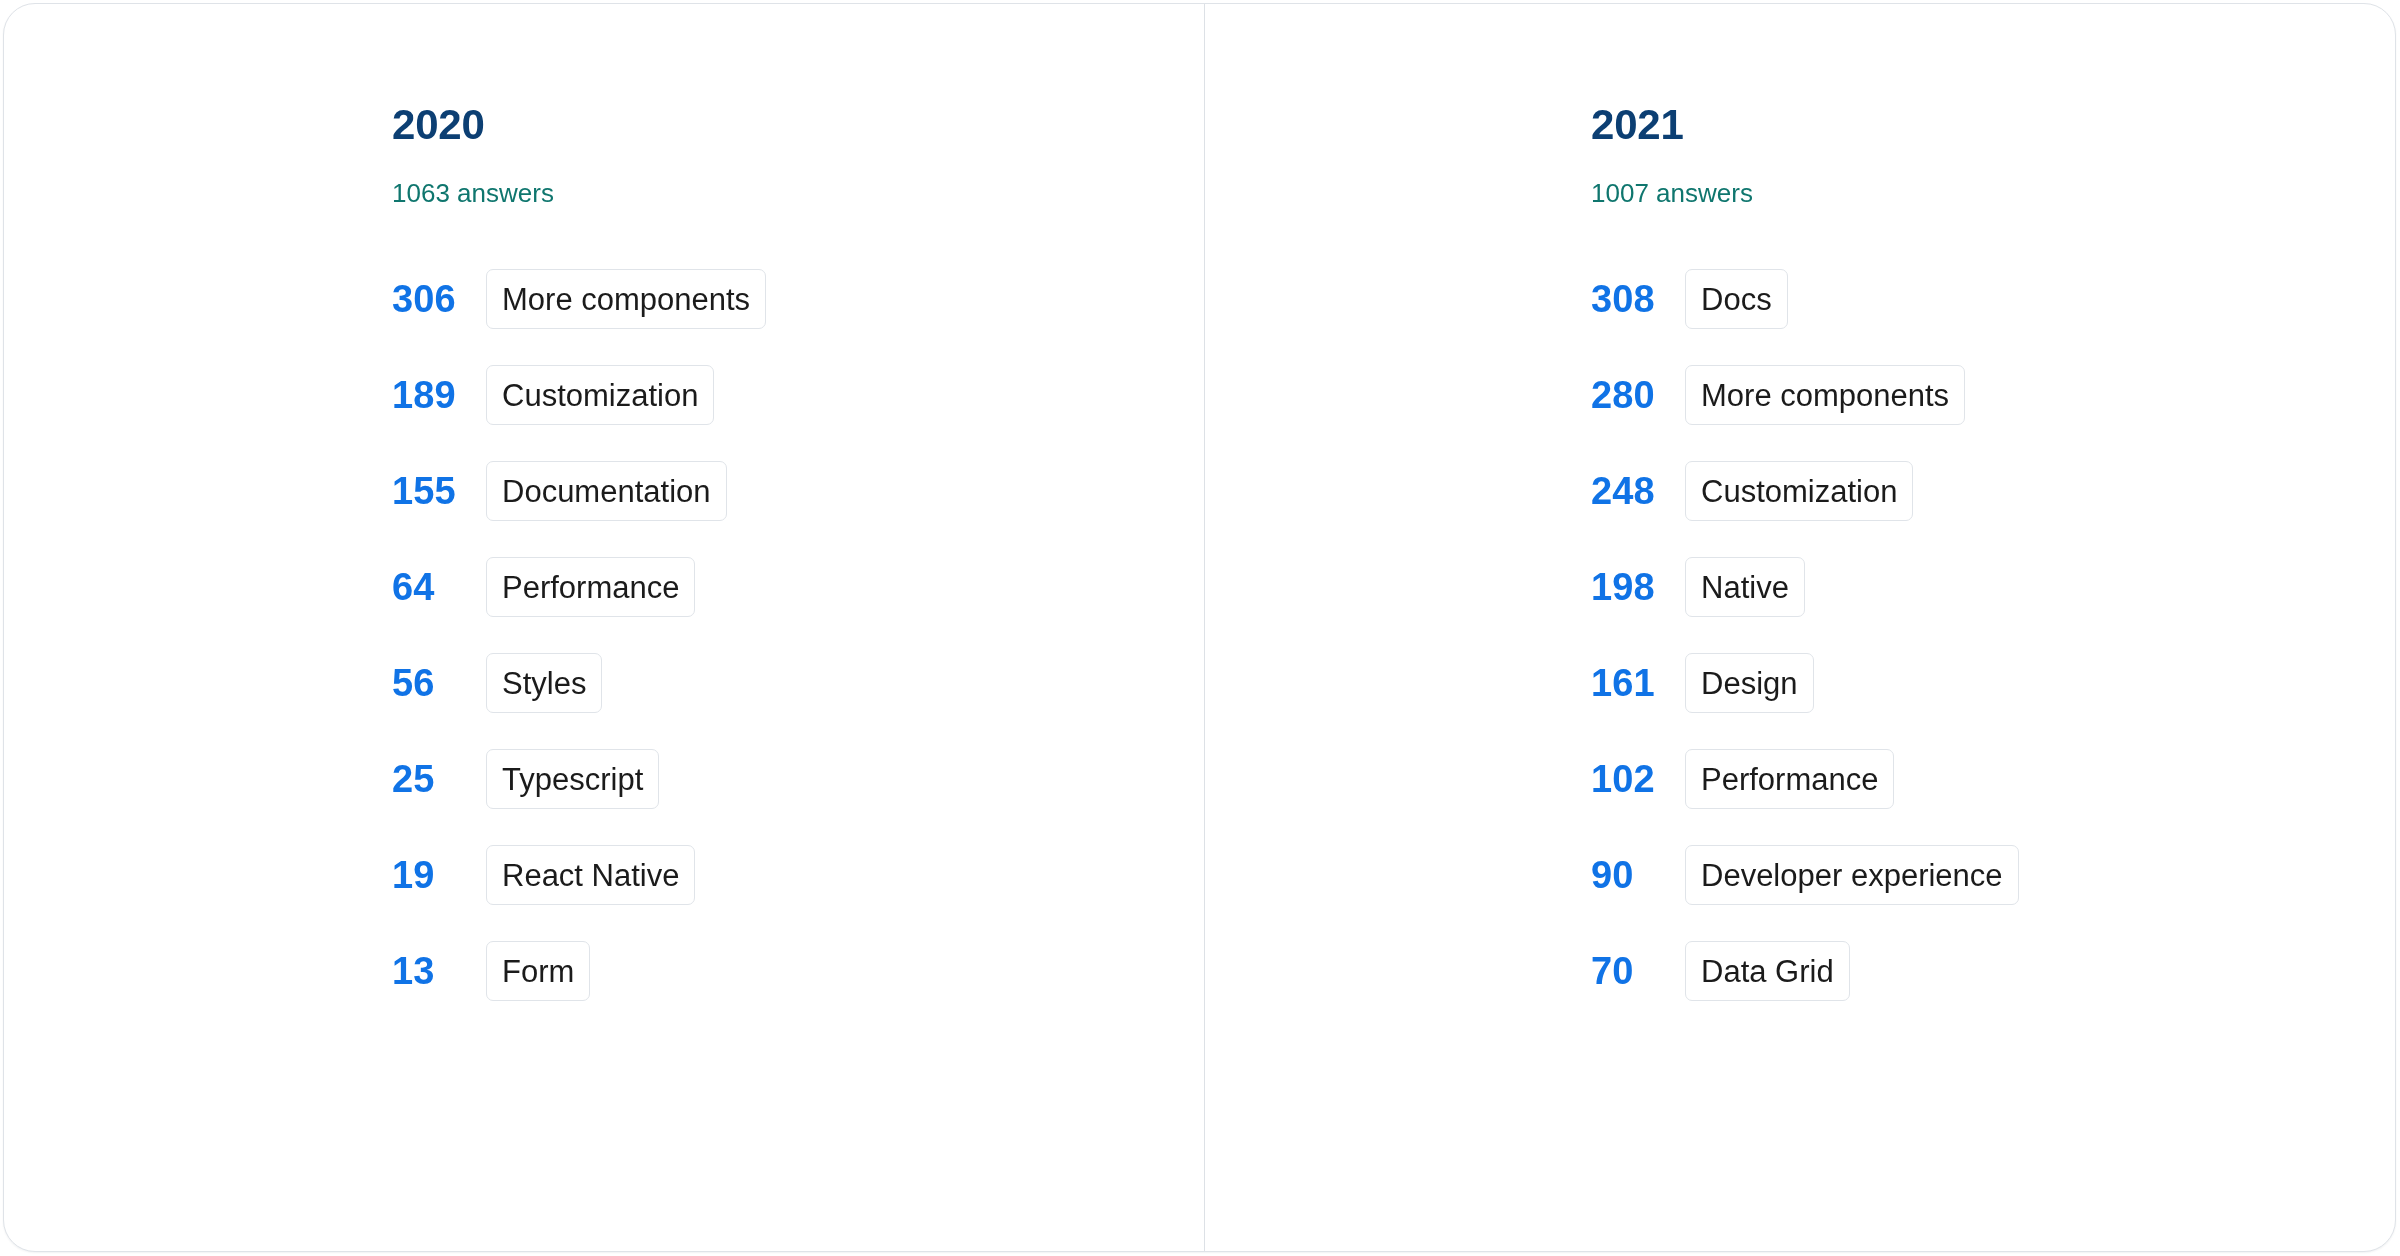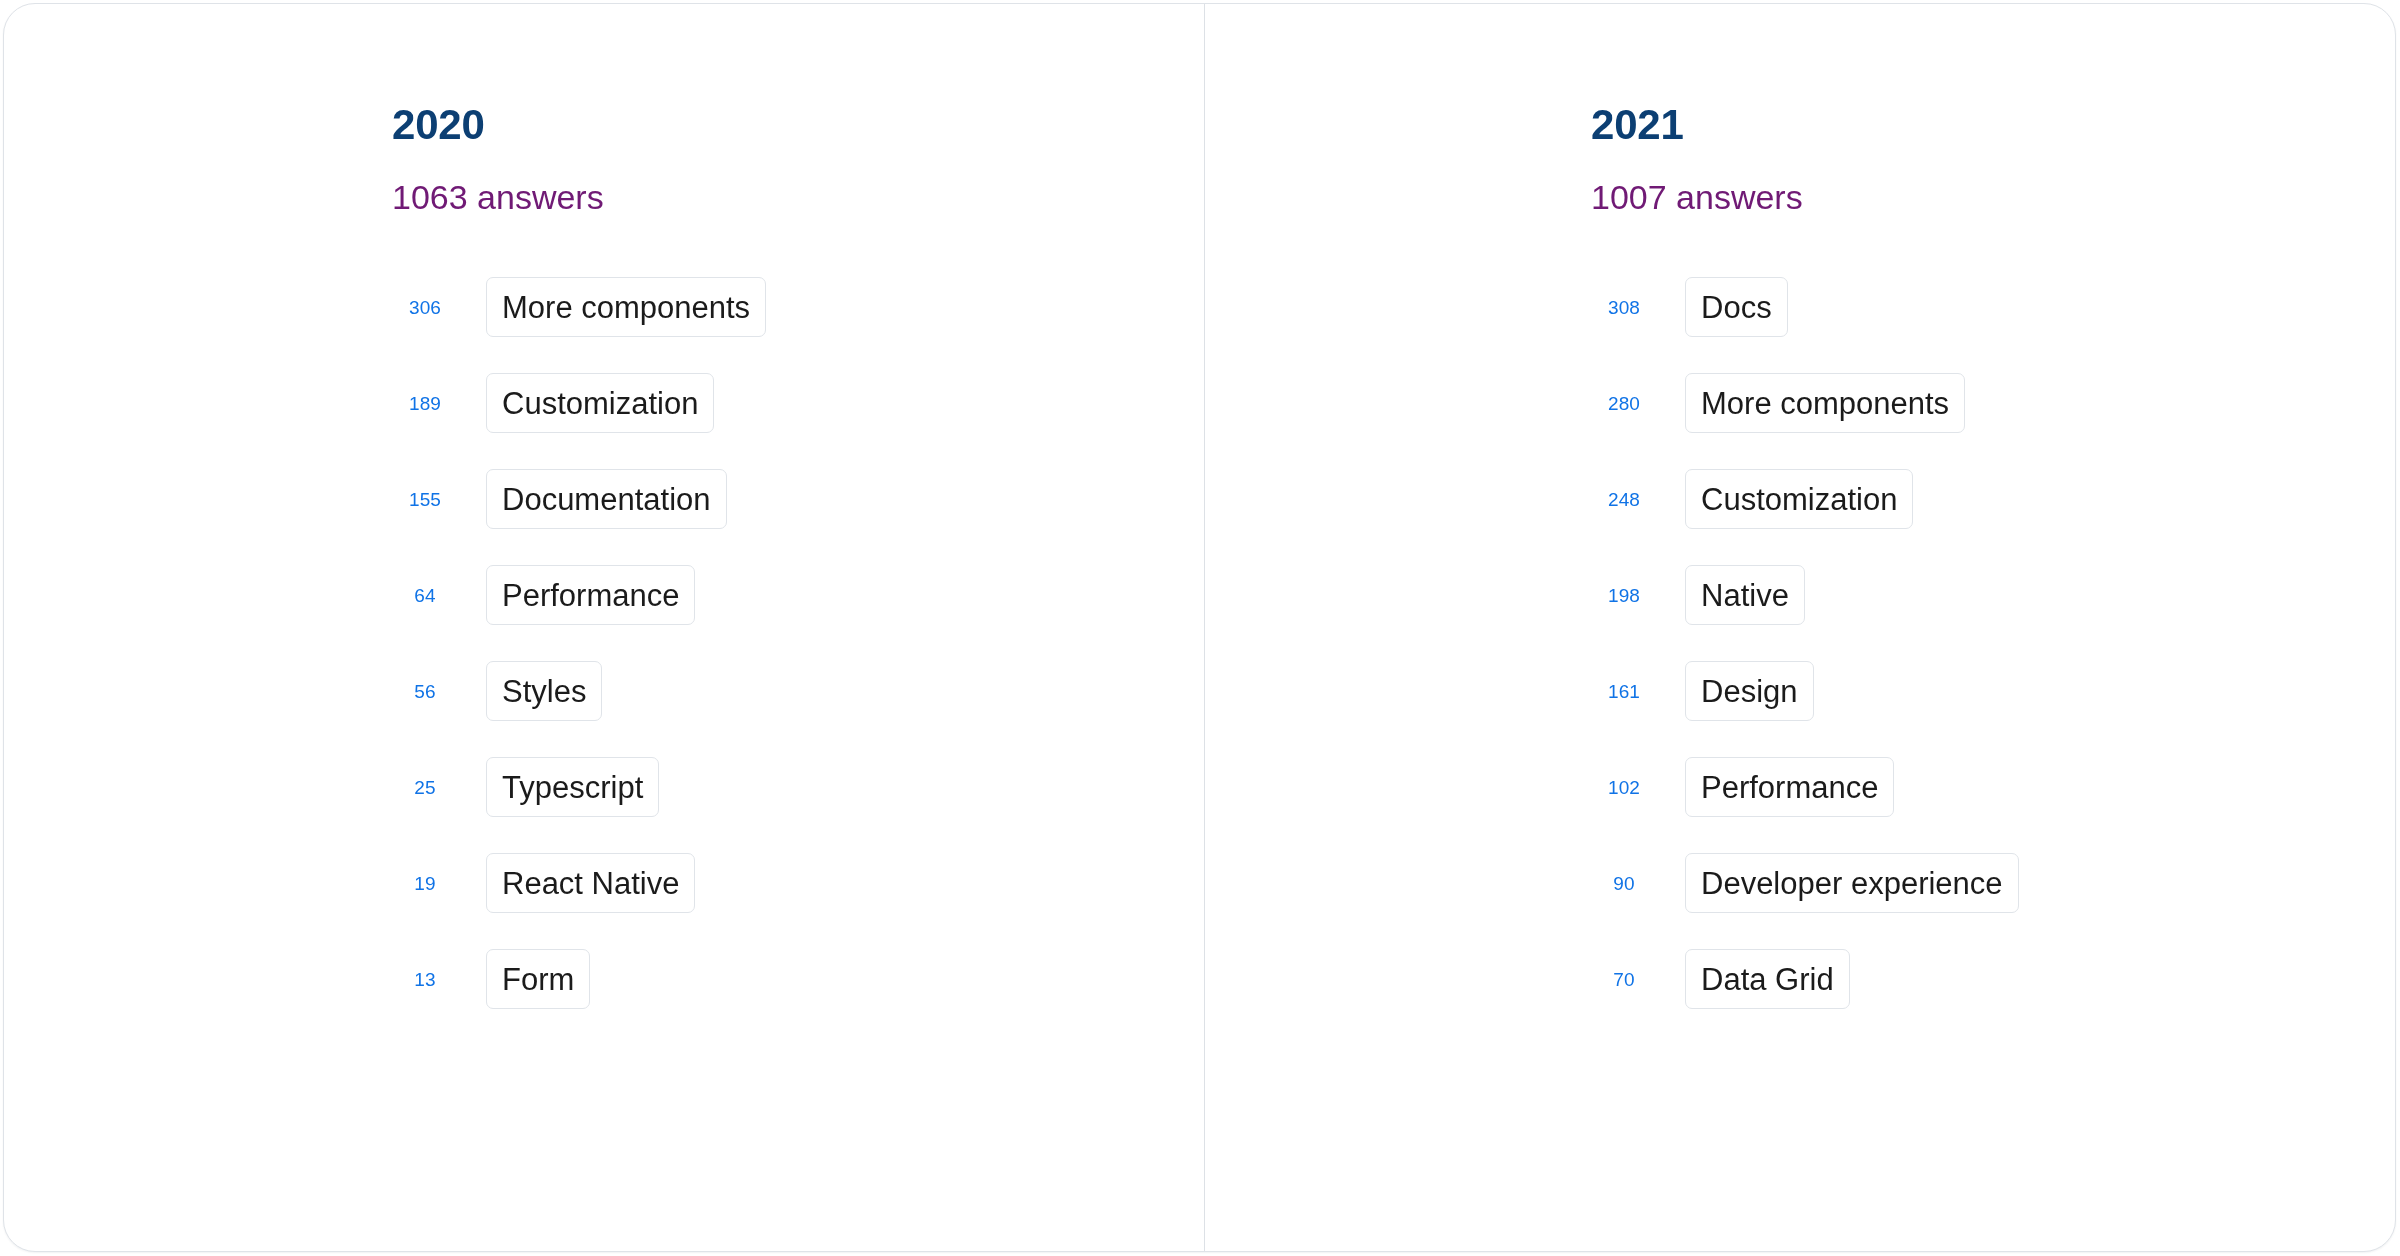--- a/index.html
+++ b/index.html
@@ -70,44 +70,44 @@
   .year-title {
     font-size: 42px;
     font-weight: 700;
     color: #0c3f73;
     letter-spacing: -0.2px;
     line-height: 1;
     margin: 0 0 0 0;
   }
 
   .answers-count {
-    font-size: 34px;
+    font-size: 26px;
     font-weight: 400;
-    color: #701a75;
+    color: #0f766e;
     line-height: 1;
     margin-top: 34px;
     margin-bottom: 0;
   }
 
   .rows {
     margin-top: 45px;
   }
 
   .row {
     display: flex;
     align-items: center;
     height: 96px;
   }
 
   .row-count {
     flex: 0 0 66px;
     width: 66px;
-    text-align: center;
-    font-size: 19px;
-    font-weight: 400;
+    text-align: left;
+    font-size: 38px;
+    font-weight: 700;
     color: #1073e6;
     line-height: 1;
     letter-spacing: 0.1px;
   }
 
   .row-chip {
     margin-left: 28px;
     display: inline-flex;
     align-items: center;
     height: 58px;

